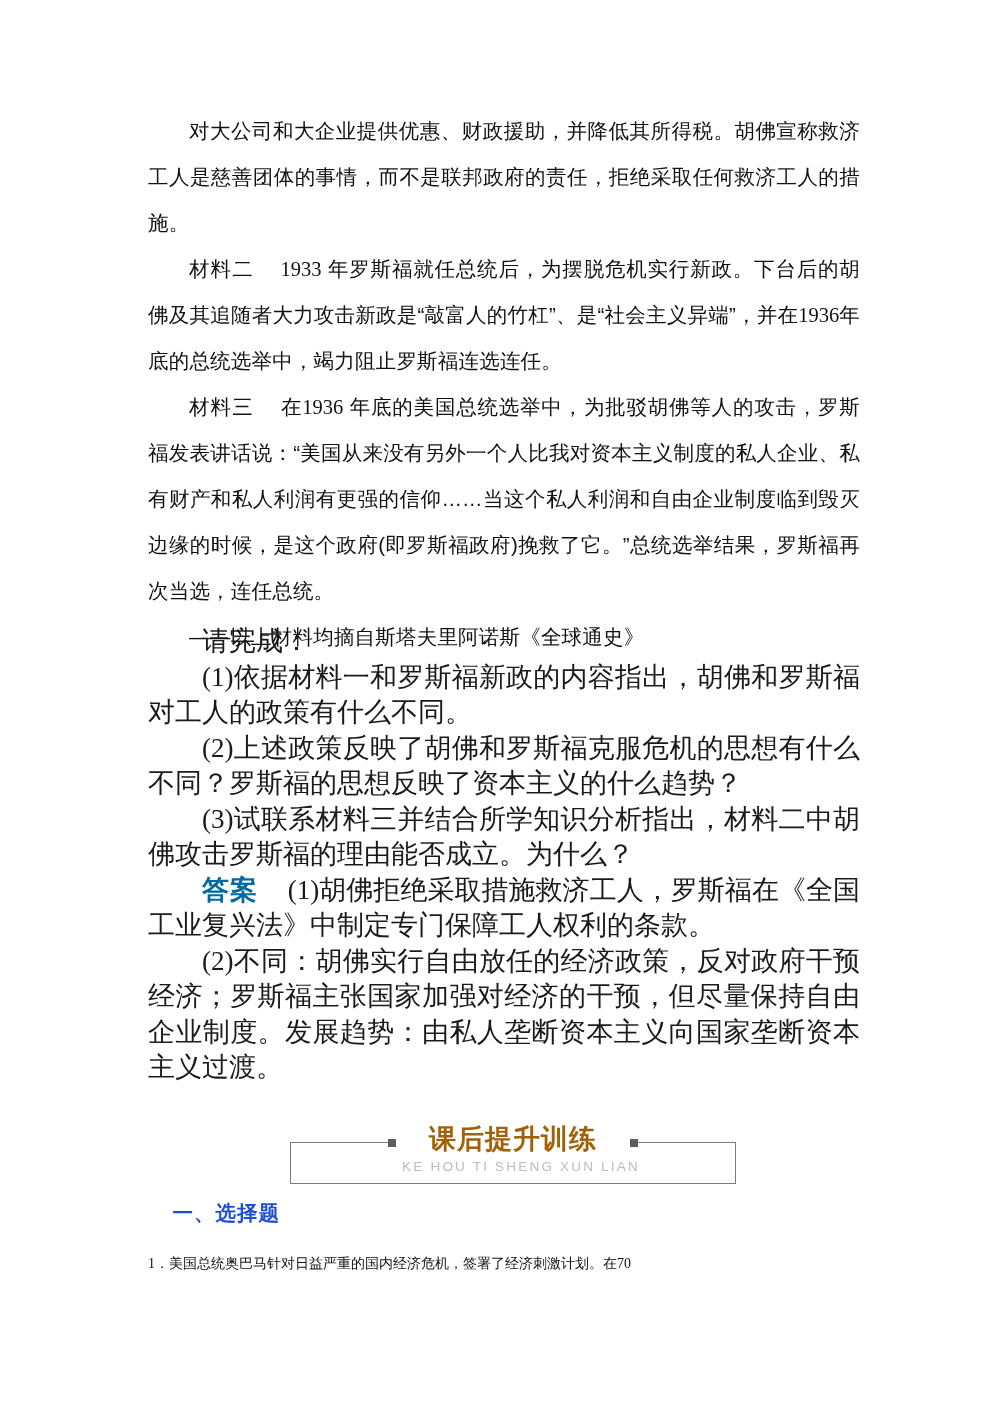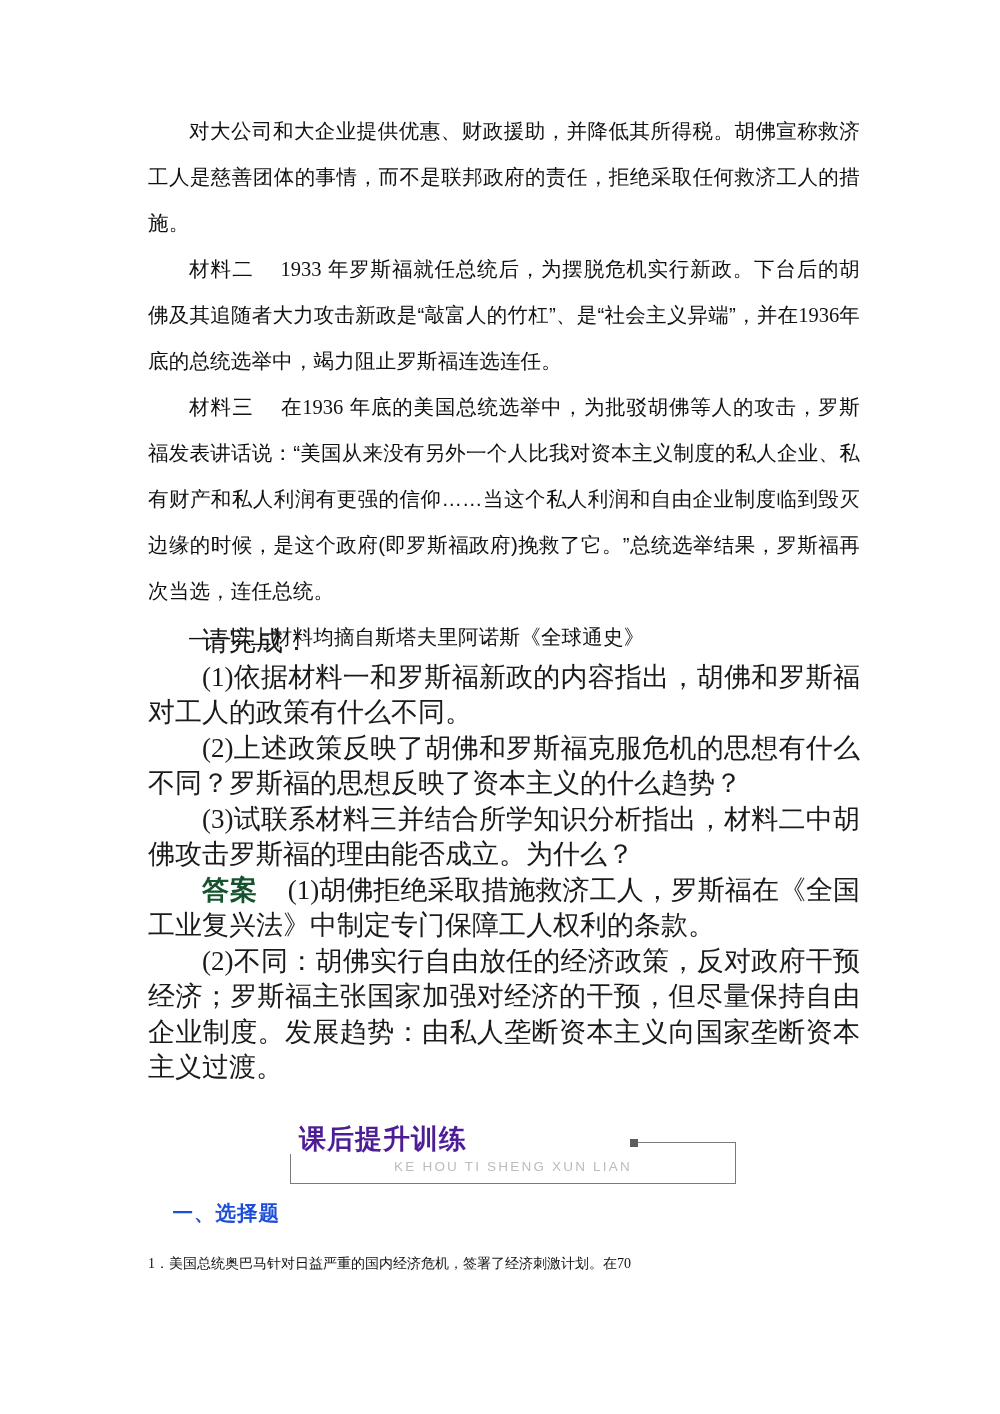--- a/index.html
+++ b/index.html
@@ -85,21 +85,21 @@
     text-align: justify;
     text-justify: inter-character;
   }
   .songti p {
     margin: 0;
     text-indent: 2em;
     text-align: justify;
     text-justify: inter-character;
   }
   .answer-label {
-    color: #14532d;
+    color: #0369a1;
     font-weight: bold;
     letter-spacing: 1px;
   }
   .answer-gap {
     display: inline-block;
     width: 1.1em;
   }
 
   
   .banner {
@@ -136,35 +136,36 @@
     background: #5d5d5d;
   }
   .banner-sq.left  { left: 98px; }
   .banner-sq.right { left: 340px; }
 
   .banner-title {
     position: absolute;
     left: 0;
     top: -6px;
     width: 446px;
+    text-align: center;
     font-family: "Liberation Sans", "DejaVu Sans", sans-serif;
     font-weight: bold;
     font-size: 27px;
     line-height: 34px;
     letter-spacing: 1px;
-    color: #4c1d95;
+    color: #a16207;
     background: transparent;
   }
   .banner-title span {
     background: #ffffff;
     padding: 0 9px;
   }
   .banner-pinyin {
     position: absolute;
-    left: 0;
+    left: 8px;
     top: 30px;
     width: 446px;
     text-align: center;
     font-family: "Liberation Sans", "DejaVu Sans", sans-serif;
     font-size: 13.5px;
     line-height: 18px;
     letter-spacing: 2.2px;
     color: #bcbcbc;
   }
 

